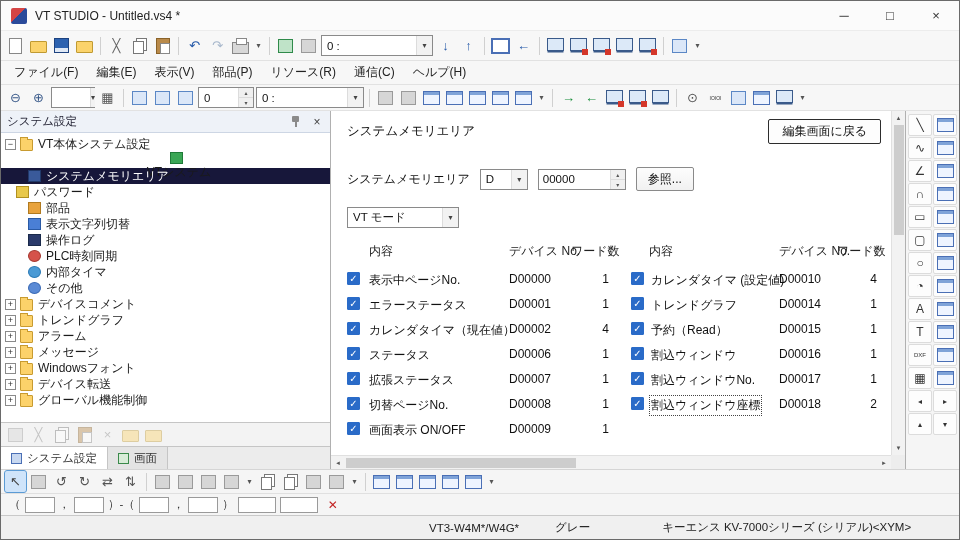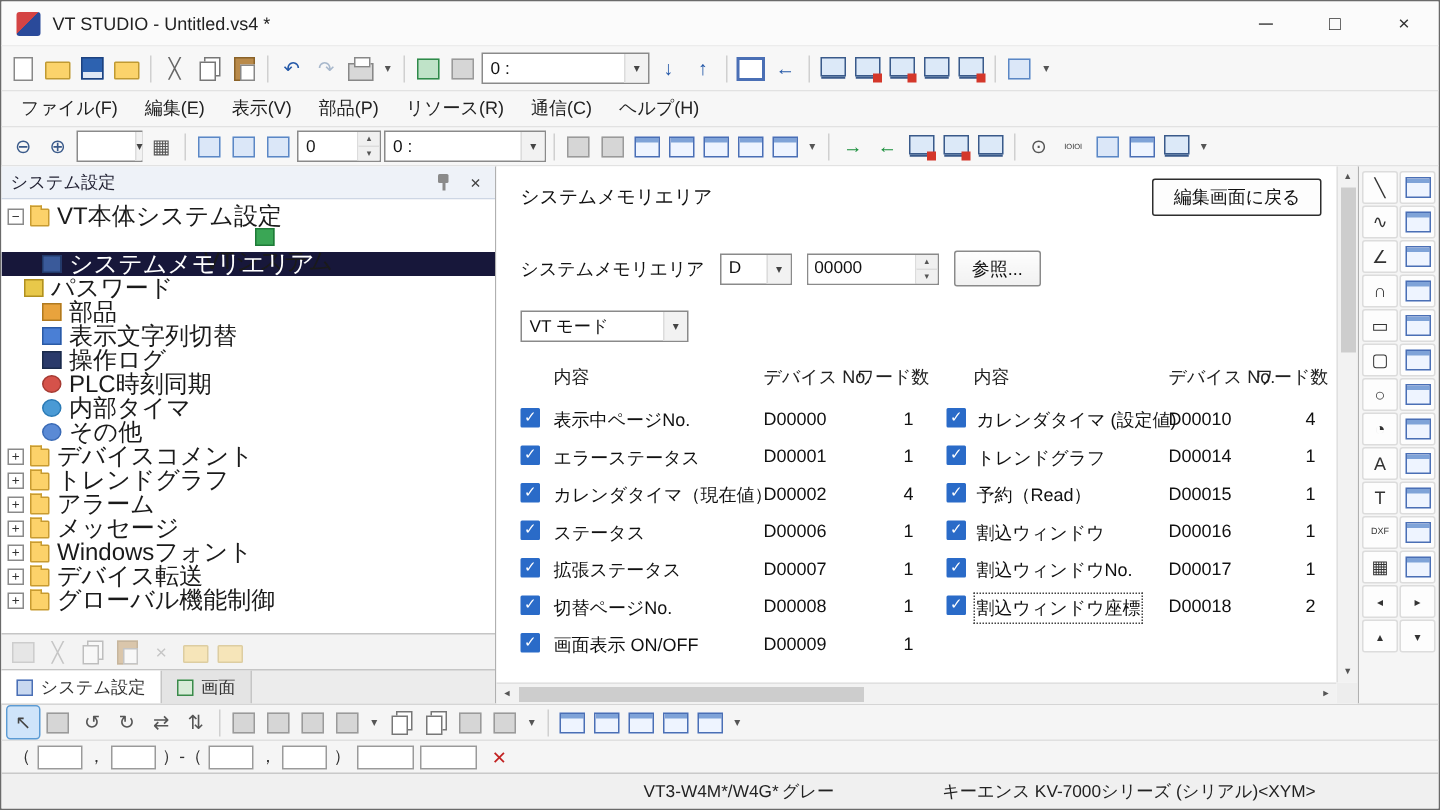--- a/index.html
+++ b/index.html
@@ -62,21 +62,21 @@
 .t-vt{background:#3aa655;border:1px solid #1f7a38}
 .t-plc{background:#1f6f6f;border:1px solid #0f4f4f}
 .t-mem{background:#3a5a9a;border:1px solid #223a6a}
 .t-pass{background:#e8c84a;border:1px solid #b09020}
 .t-parts{background:#e8a33d;border:1px solid #b07a20}
 .t-str{background:#4a7fd5;border:1px solid #2a5aa5}
 .t-log{background:#2a3a6a;border:1px solid #1a2a4a}
 .t-clock{background:#d5524a;border:1px solid #a53a32;border-radius:50%}
 .t-timer{background:#4a9ad5;border:1px solid #2a7ab5;border-radius:50%}
 .t-other{background:#5a8ad5;border:1px solid #3a6ab5;border-radius:50%}
-.tlabel{font-size:16px}
+.tlabel{font-size:12px}
 .tree-row.sel{background:#17173a}
 .tree-row.sel .tlabel{color:#fff}
 .side-toolbar{height:24px;flex:none;border-top:1px solid #c5c5c5;background:#f3f3f3;display:flex;align-items:center;padding:0 4px;gap:2px}
 .side-tabs{height:23px;flex:none;background:#ececec;border-top:1px solid #c5c5c5;display:flex;align-items:stretch}
 .tab{display:flex;align-items:center;gap:5px;padding:0 10px;font-size:11.5px;color:#333;border-right:1px solid #c5c5c5;background:#e4e4e4}
 .tab.active{background:#fff}
 .tabico{width:11px;height:11px;flex:none}
 .tabico.ti0{background:#c8d8f0;border:1px solid #4a6fb5}
 .tabico.ti1{background:#d8ecd8;border:1px solid #3a8a4a}
 .mainpanel{flex:1;position:relative;background:#fff;min-width:0}
@@ -114,21 +114,21 @@
 .sbcorner{position:absolute;right:0;bottom:0;width:14px;height:14px;background:#ededed}
 .palette{width:54px;flex:none;border-left:1px solid #b0b0b0;background:#f5f5f5;display:flex;flex-wrap:wrap;align-content:flex-start;padding:3px 2px;gap:1px}
 .palette .mi{width:24px;height:22px;background:#fdfdfd;border:1px solid #dcdcdc;border-radius:2px;font-size:12px;color:#333}
 .crow{height:22px;flex:none;background:#f5f5f5;border-top:1px solid #e0e0e0;display:flex;align-items:center;padding:0 8px;font-size:11.5px;color:#333;gap:4px}
 .cbox{width:30px;height:16px;border:1px solid #9a9a9a;background:#fff;font:inherit;font-size:10px;padding:0 2px;outline:none}
 .cbox.wv{width:38px}
 .clrx{color:#c22222;font-size:12px;margin-left:6px}
 .status{height:24px;flex:none;background:#f0f0f0;border-top:1px solid #c9c9c9;display:flex;align-items:center;font-size:11.5px;color:#222}
 .seg{white-space:nowrap}
 .seg.model{margin-left:428px}
-.seg.color{margin-left:2px}
+.seg.color{margin-left:36px}
 .seg.plc{margin-left:72px}
 </style>
 </head>
 <body>
 
 <div class="window">
 
   <div class="titlebar">
     <span class="appico"></span>
     <span class="title">VT STUDIO - Untitled.vs4 *</span>

